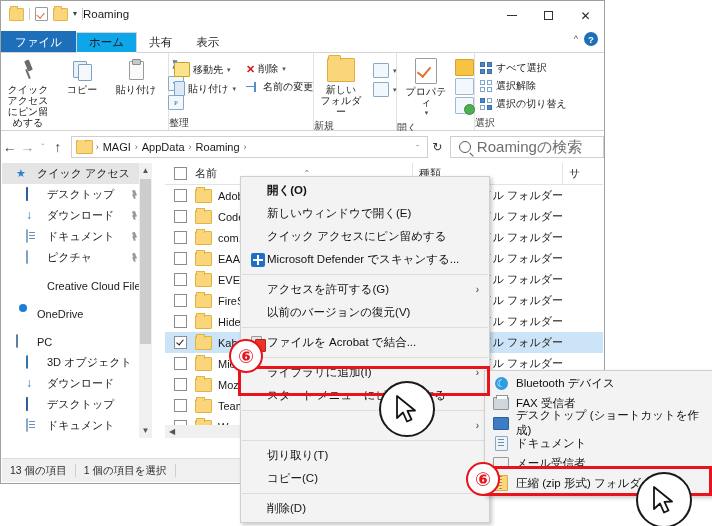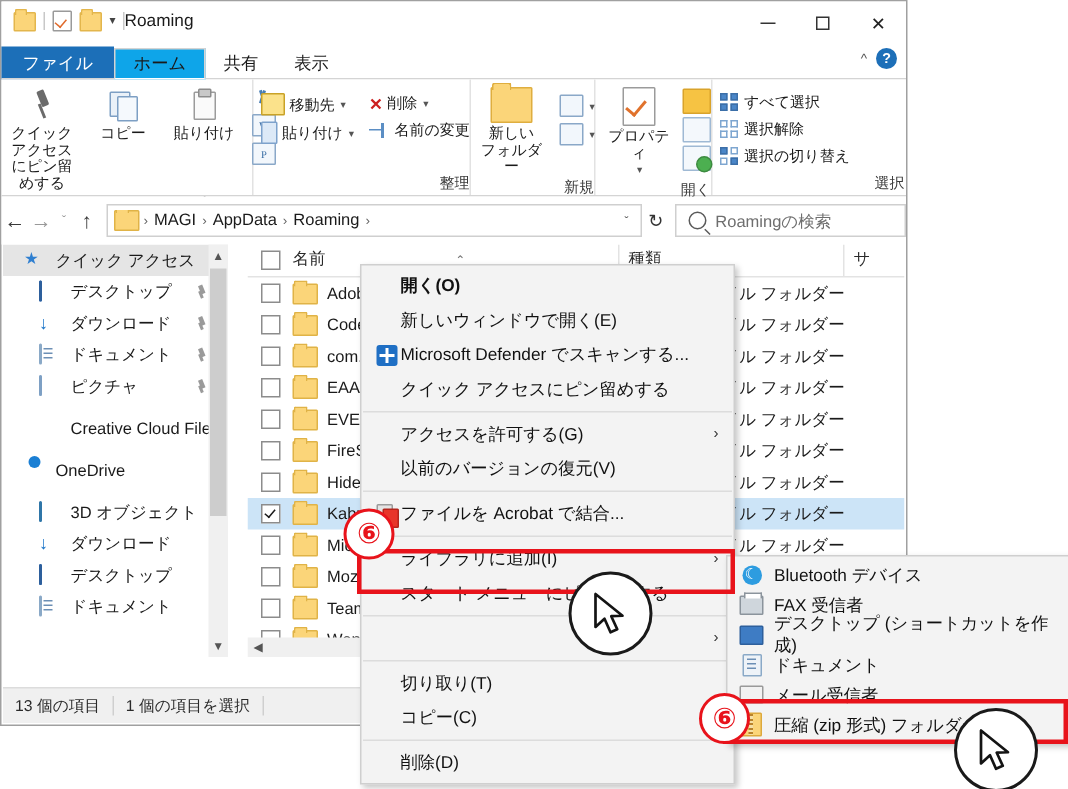--- a/index.html
+++ b/index.html
@@ -35,21 +35,21 @@
   .tab.file{background:#1c6fb8;color:#fff;height:22px;padding:0 14px;}
   .tab.active{background:#0ea5e9;border:1px solid #d4d4d4;border-bottom:1px solid #fff;box-sizing:border-box;position:relative;z-index:3;}
   .tabrow-line{position:absolute;left:0;top:51px;width:603px;height:1px;background:#d4d4d4;}
   .help-row{position:absolute;right:6px;top:31px;display:flex;align-items:center;gap:6px;}
   .caret-up{font-size:9px;color:#555;}
   .help-ico{width:14px;height:14px;border-radius:50%;background:#1d6fb8;color:#fff;font-size:9.5px;display:flex;align-items:center;justify-content:center;font-weight:bold;}
   
   .ribbon{position:absolute;left:0;top:52px;width:603px;height:78px;background:#fff;border-bottom:1px solid #d4d4d4;box-sizing:border-box;display:flex;}
   .rgroup{height:77px;position:relative;border-right:1px solid #e2e2e2;box-sizing:border-box;display:flex;flex-direction:column;}
   .rgroup-body{flex:1;display:flex;align-items:flex-start;padding-top:3px;font-family:Liberation Serif, serif;}
-  .rgroup-title{height:14px;text-align:right;font-size:10px;color:#3b3b3b;line-height:14px;}
+  .rgroup-title{height:14px;text-align:left;font-size:10px;color:#3b3b3b;line-height:14px;}
   .bigbtn{width:auto;min-width:44px;padding:2px 5px;display:flex;flex-direction:column;align-items:center;text-align:center;font-size:10px;color:#1a1a1a;line-height:11px;}
   .bigbtn .lbl{margin-top:2px;white-space:pre-line;}
   .smallcol{display:flex;flex-direction:column;justify-content:flex-start;padding:2px 2px;gap:2px;}
   .smallbtn{display:flex;align-items:center;gap:3px;font-size:10px;color:#1a1a1a;padding:1px 3px;white-space:nowrap;}
   .pin{width:22px;height:24px;position:relative;}
   .pin:before{content:"";position:absolute;left:9px;top:2px;width:5px;height:11px;background:#6b6b6b;border-radius:1px;transform:rotate(-22deg);}
   .pin:after{content:"";position:absolute;left:10px;top:11px;width:2px;height:10px;background:#6b6b6b;transform:rotate(-22deg);}
   .copy-ico{width:22px;height:24px;position:relative;}
   .copy-ico i{position:absolute;width:12px;height:15px;border:1px solid #7d9fc4;background:#eaf1f8;border-radius:1px;}
   .copy-ico i:nth-child(1){left:2px;top:3px;}
@@ -97,21 +97,21 @@
   .navbtn.small{width:16px;font-size:9px;}
   .addrbox{flex:0 0 auto;width:357px;height:22px;margin-left:4px;border:1px solid #cfcfcf;background:#fff;display:flex;align-items:center;box-sizing:border-box;}
   .crumbs{flex:1;display:flex;align-items:center;gap:2px;padding-left:4px;overflow:hidden;}
   .crumb{font-size:11px;color:#1a1a1a;padding:1px 2px;white-space:nowrap;}
   .crumb-sep{font-size:9px;color:#666;}
   .addr-caret{width:18px;text-align:center;font-size:8px;color:#555;}
   .refresh{width:24px;text-align:center;font-size:12px;color:#333;}
   .searchbox{width:190px;height:22px;margin-left:3px;border:1px solid #cfcfcf;background:#fff;display:flex;align-items:center;gap:6px;padding-left:8px;box-sizing:border-box;}
   .mag{width:10px;height:10px;border:1.4px solid #5a5a5a;border-radius:50%;position:relative;flex:none;}
   .mag:after{content:"";position:absolute;right:-4px;bottom:-3px;width:5px;height:1.4px;background:#5a5a5a;transform:rotate(45deg);}
-  .search-ph{font-size:11px;color:#6e6e6e;}
+  .search-ph{font-size:15px;color:#6e6e6e;}
   
   .pane-nav{position:absolute;left:1px;top:162px;width:150px;height:275px;background:#fff;overflow:hidden;}
   .nav-item{height:21px;display:flex;align-items:center;gap:6px;padding-left:14px;font-size:11px;color:#1a1a1a;position:relative;}
   .nav-item.indent{padding-left:24px;}
   .nav-item.sel{background:#e5e5e5;}
   .nav-item .pinmark{position:absolute;right:14px;top:6px;width:8px;height:9px;}
   .nav-item .pinmark:before{content:"";position:absolute;left:3px;top:0;width:3px;height:6px;background:#9a9a9a;transform:rotate(-22deg);}
   .nav-item .pinmark:after{content:"";position:absolute;left:3px;top:4px;width:1.5px;height:5px;background:#9a9a9a;transform:rotate(-22deg);}
   .navico{width:15px;height:13px;flex:none;position:relative;}
   .ni-star{color:#2f7fd0;font-size:11px;line-height:12px;}
@@ -420,20 +420,24 @@
     <div class="nav-item indent">
       <span class="navico"><span class="ni-cc"></span></span>
       <span>Creative Cloud Files</span>
     </div>
     <div style="height:7px"></div>
     <div class="nav-item">
       <span class="navico"><span class="ni-cloud"></span></span>
       <span>OneDrive</span>
     </div>
     <div style="height:7px"></div>
+    <div class="nav-item">
+      <span class="navico"><span class="ni-pc"></span></span>
+      <span>PC</span>
+    </div>
     <div class="nav-item indent">
       <span class="navico"><span class="ni-3d"></span></span>
       <span>3D オブジェクト</span>
     </div>
     <div class="nav-item indent">
       <span class="navico ni-down">↓</span>
       <span>ダウンロード</span>
     </div>
     <div class="nav-item indent">
       <span class="navico"><span class="ni-monitor"></span></span>
@@ -576,28 +580,28 @@
 <div class="ctx">
   <div class="ctx-item bold">
     <span class="ci"></span>
     <span class="ctxlabel">開く(O)</span>
   </div>
   <div class="ctx-item">
     <span class="ci"></span>
     <span class="ctxlabel">新しいウィンドウで開く(E)</span>
   </div>
   <div class="ctx-item">
+    <span class="ci"></span>
+    <span class="ctxlabel">クイック アクセスにピン留めする</span>
+  </div>
+  <div class="ctx-item">
     <span class="ci">
         <span class="ic-defender"></span>
       </span>
     <span class="ctxlabel">Microsoft Defender でスキャンする...</span>
-  </div>
-  <div class="ctx-item">
-    <span class="ci"></span>
-    <span class="ctxlabel">クイック アクセスにピン留めする</span>
   </div>
   <div class="ctx-sep"></div>
   <div class="ctx-item">
     <span class="ci"></span>
     <span class="ctxlabel">アクセスを許可する(G)</span>
     <span class="sub">›</span>
   </div>
   <div class="ctx-item">
     <span class="ci"></span>
     <span class="ctxlabel">以前のバージョンの復元(V)</span>

